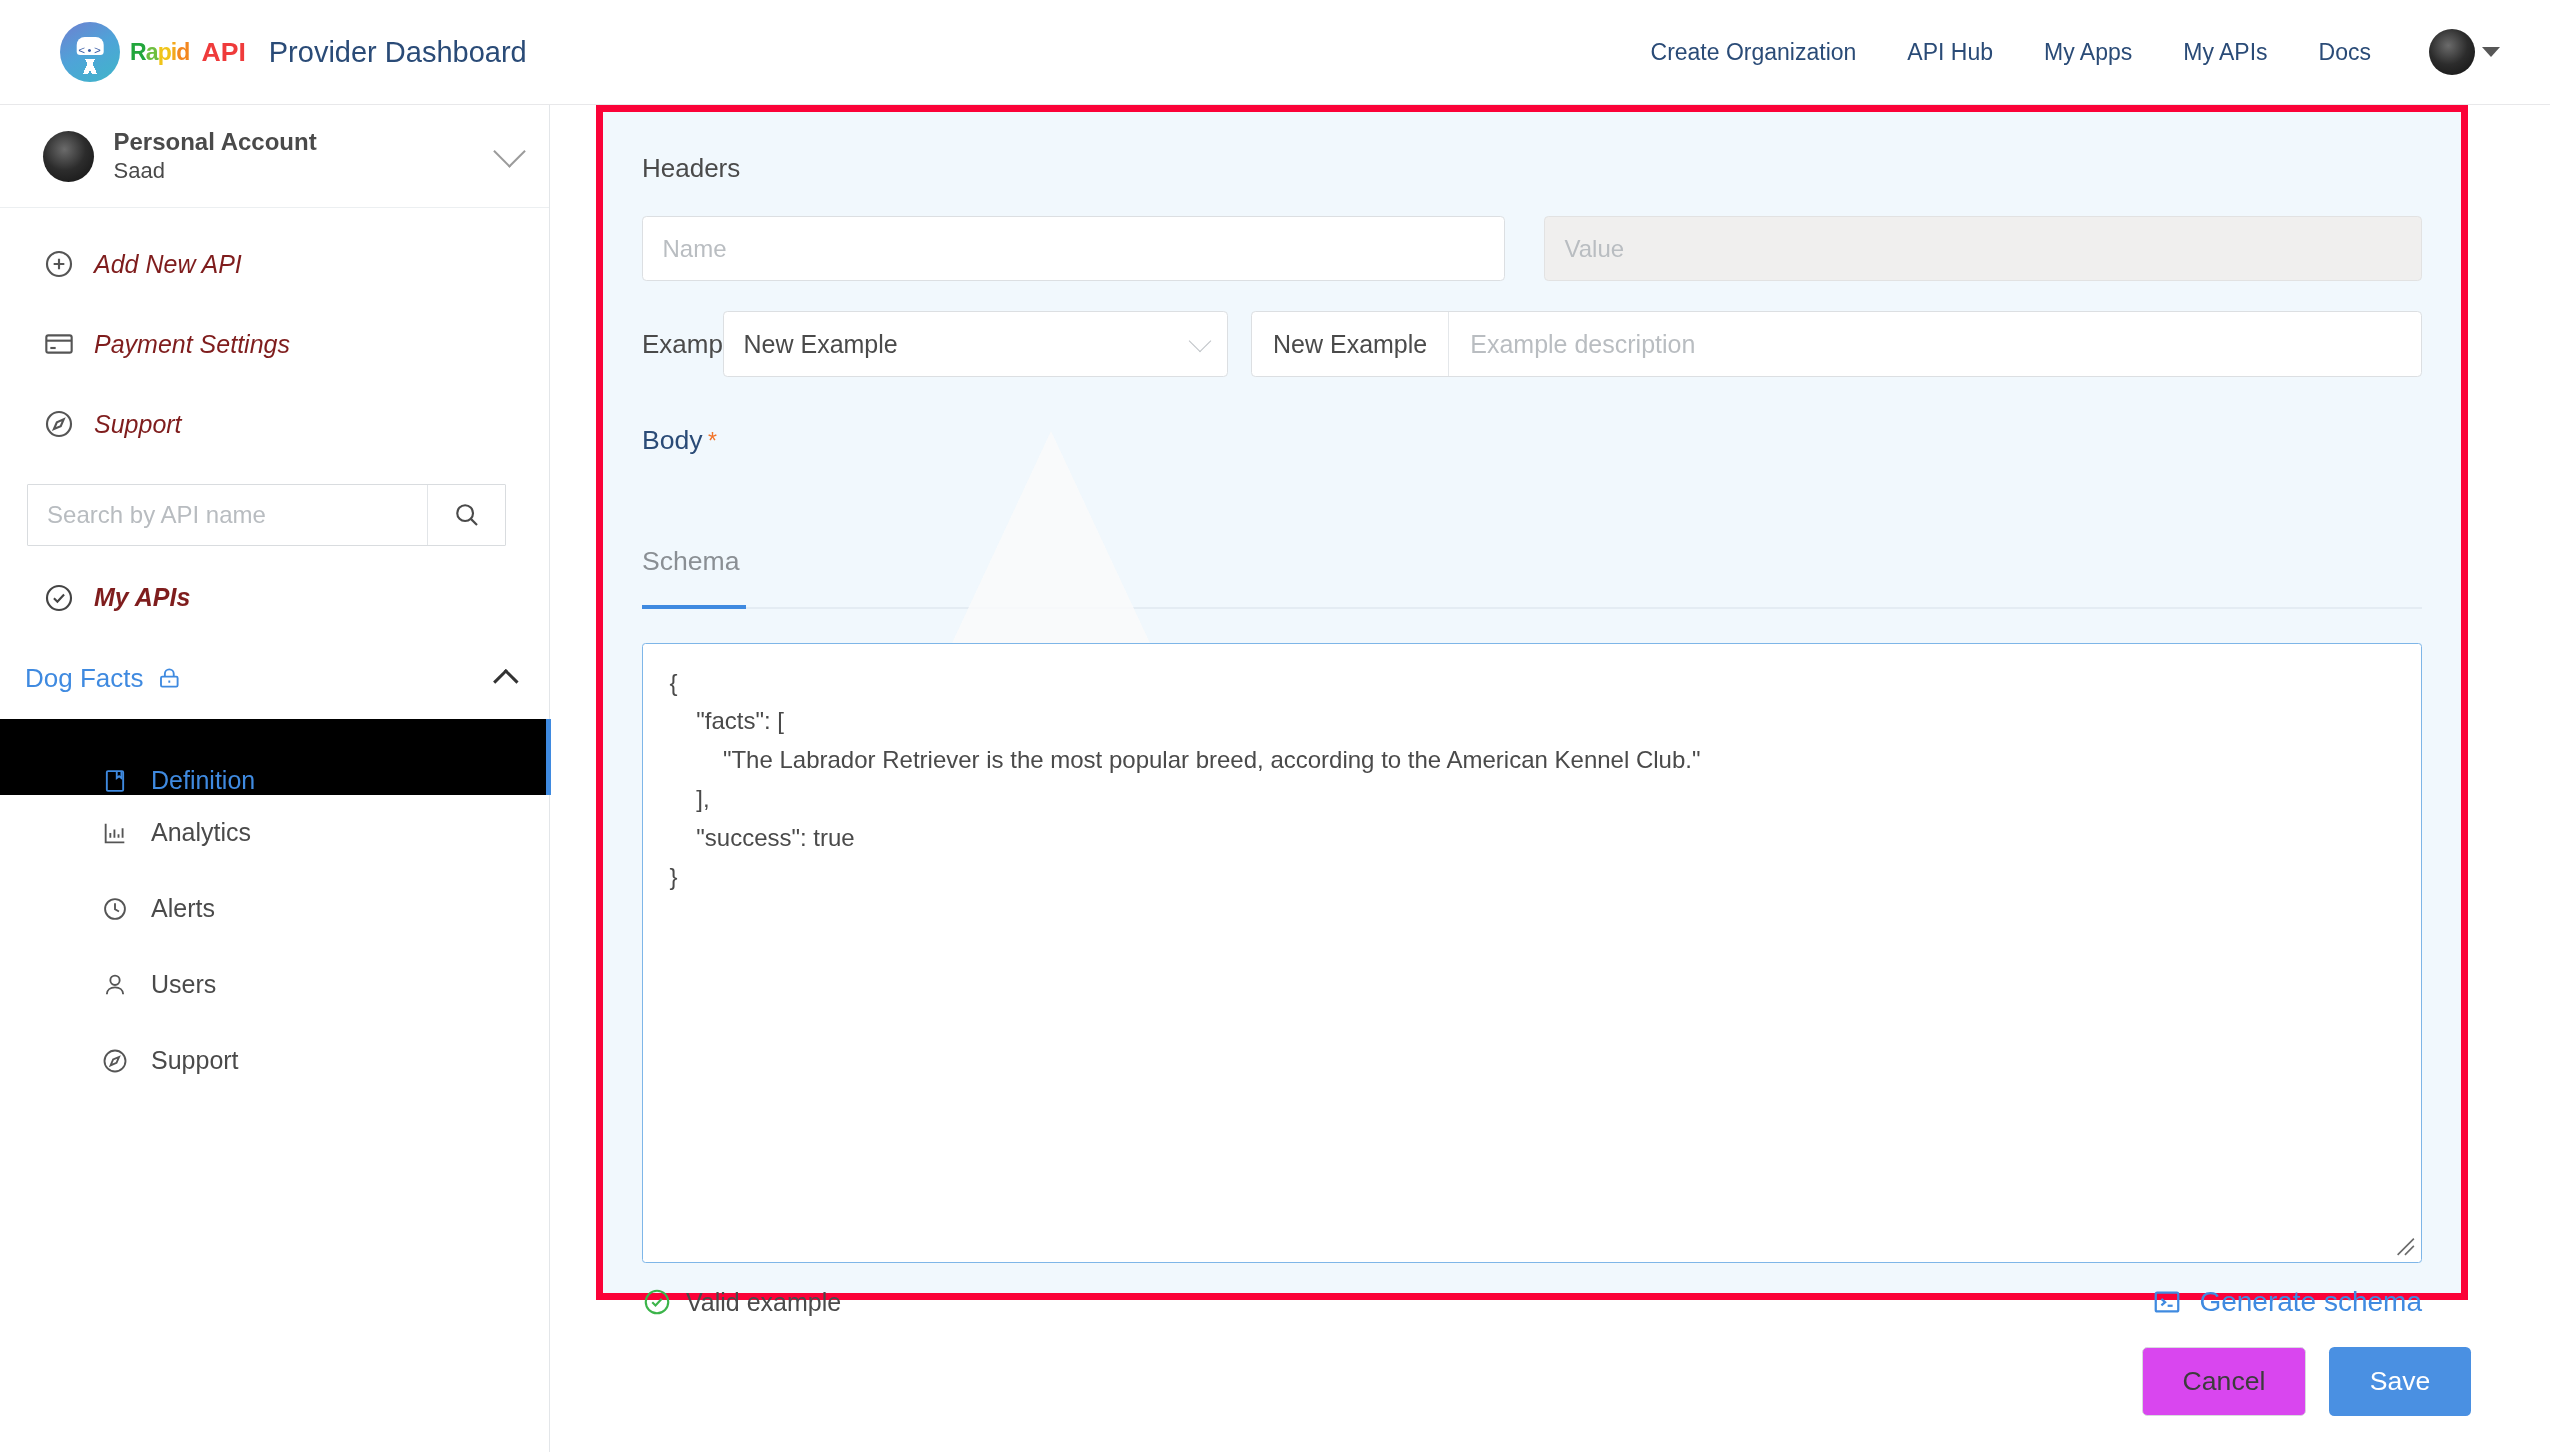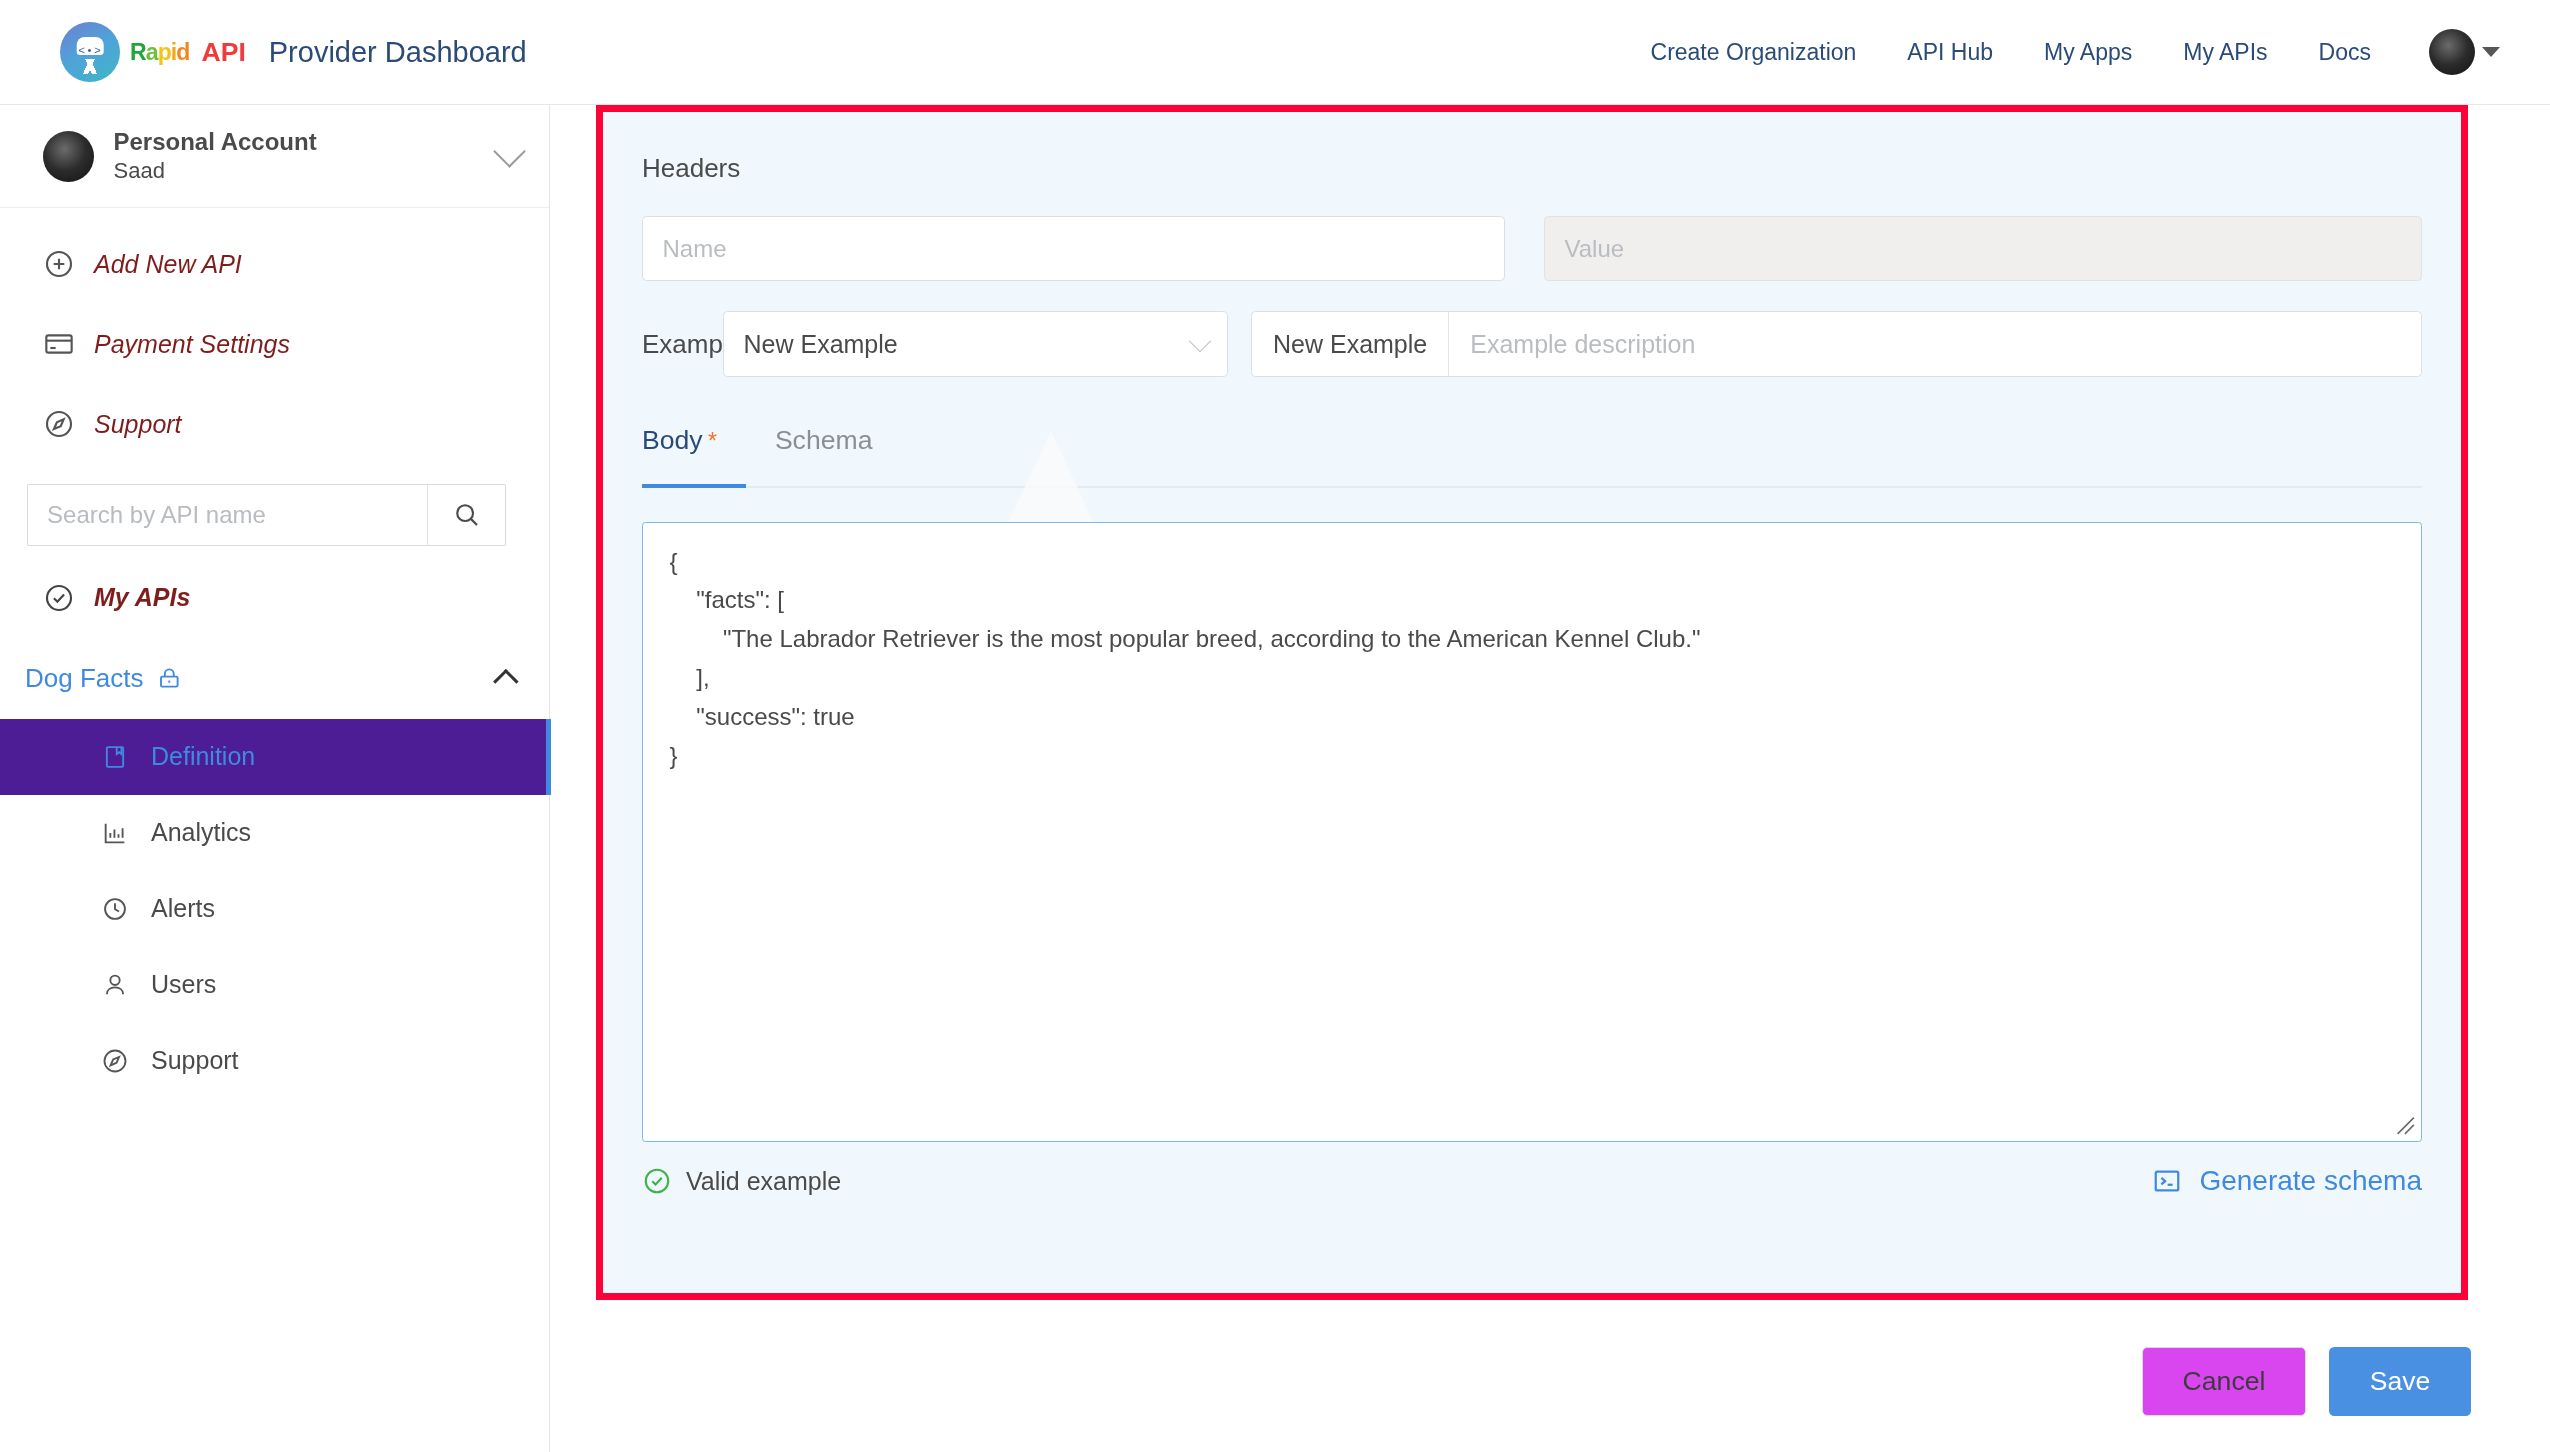--- a/index.html
+++ b/index.html
@@ -135,22 +135,23 @@
   .api-group .name { font-size: 26px; color: #3f8ae0; }
   .api-group .lock { margin-left: 12.4px; display: flex; }
 
   .sub-item {
     display: flex; align-items: center; height: 76px;
     padding-left: 101px; cursor: pointer;
   }
   .sub-item .ico { width: 34px; flex: none; display: flex; align-items: center; }
   .sub-item .lbl { font-size: 25px; color: #4a4a4a; margin-left: 16px; }
   .sub-item.active {
-    background: #4c1d95; border-right: 5.3px solid #3f8ae0;
+    background: #000000; border-right: 5.3px solid #3f8ae0;
     margin-right: -1.8px;
+    align-items: flex-end;
   }
   .sub-item.active .lbl { color: #3f8ae0; }
 
   
   .main {
     position: absolute; top: 105px; left: 552px;
     width: 1999px; height: 1347px; background: #ffffff;
   }
   .redbox {
     position: absolute; left: 44px; top: 0px;
@@ -202,21 +203,21 @@
   .combo .c1 {
     padding: 0 21px; font-size: 25px; color: #4a4a4a;
     border-right: 1.8px solid #e4e7ea; height: 100%;
     display: flex; align-items: center; white-space: nowrap;
   }
   .combo .c2 {
     flex: 1; padding: 0 21px; font-size: 25px; color: #b9bdc1;
     display: flex; align-items: center;
   }
 
-  .tabs { display: flex; gap: 58px; margin-top: 48px; position: relative; }
+  .tabs { display: flex; gap: 58px; margin-top: 48px; position: relative; flex-direction: column; }
   .tab { font-size: 26.6px; color: #8a8f94; padding-bottom: 32px; cursor: pointer; }
   .tab.active { color: #2a4b77; }
   .tab .req { color: #f2752a; margin-left: 5.3px; font-size: 23px; }
   .tab-underline {
     position: absolute; bottom: 0; left: 0; width: 104px; height: 4.4px;
     background: #3f8ae0;
   }
   .tabs-rule {
     height: 1.8px; background: #e4ecf3; margin-top: -1.8px;
   }

